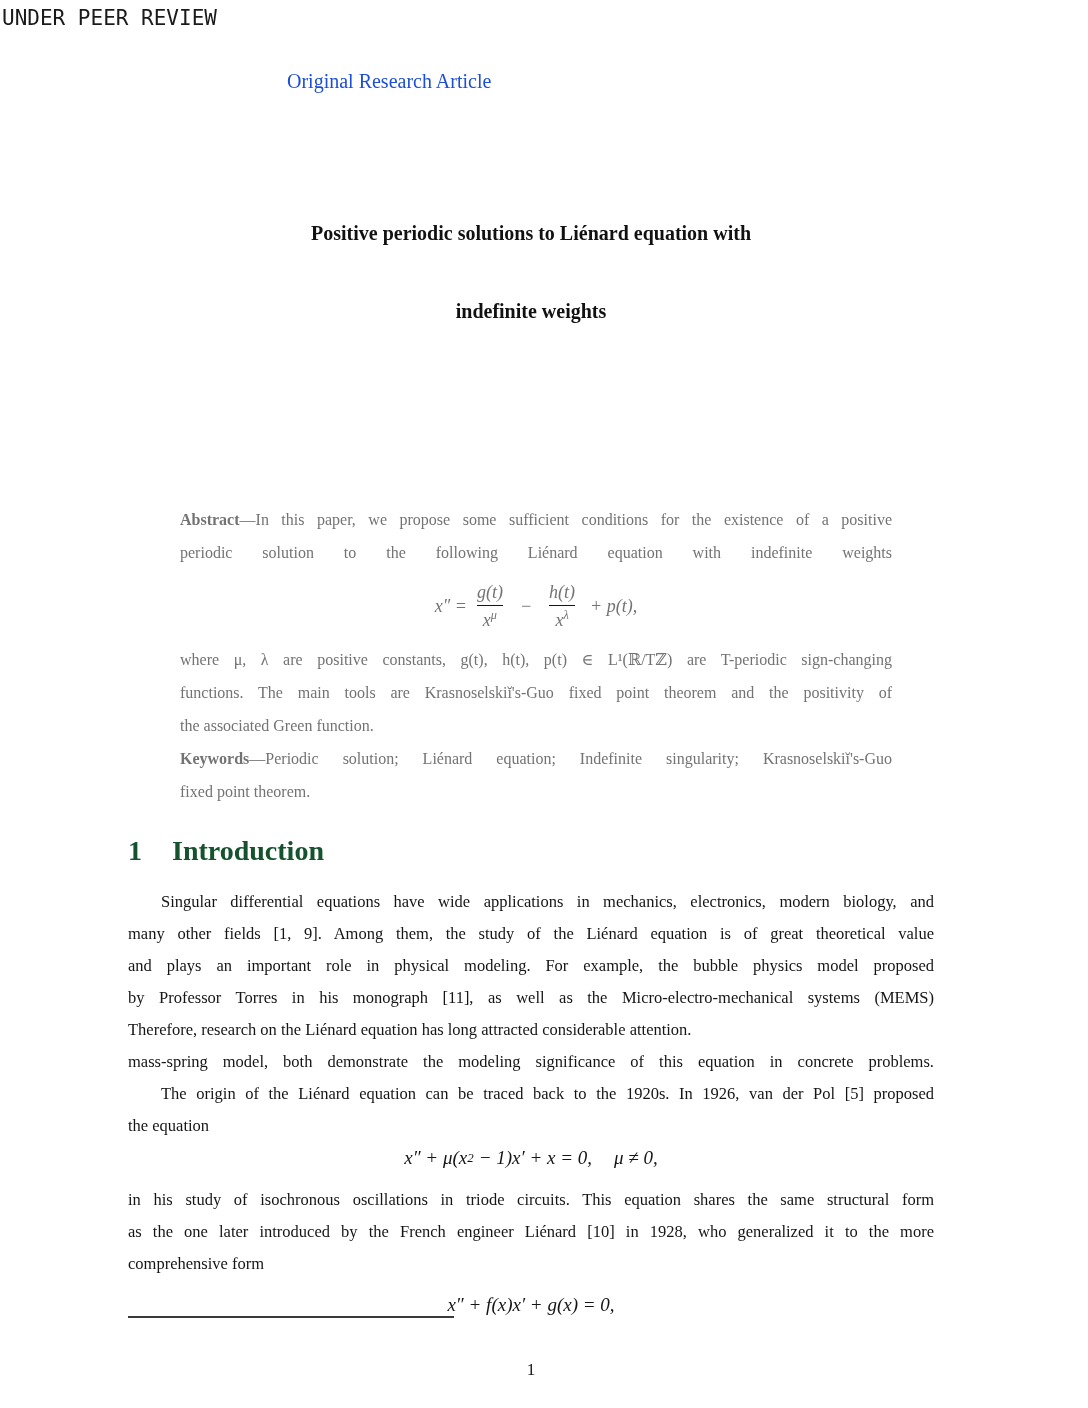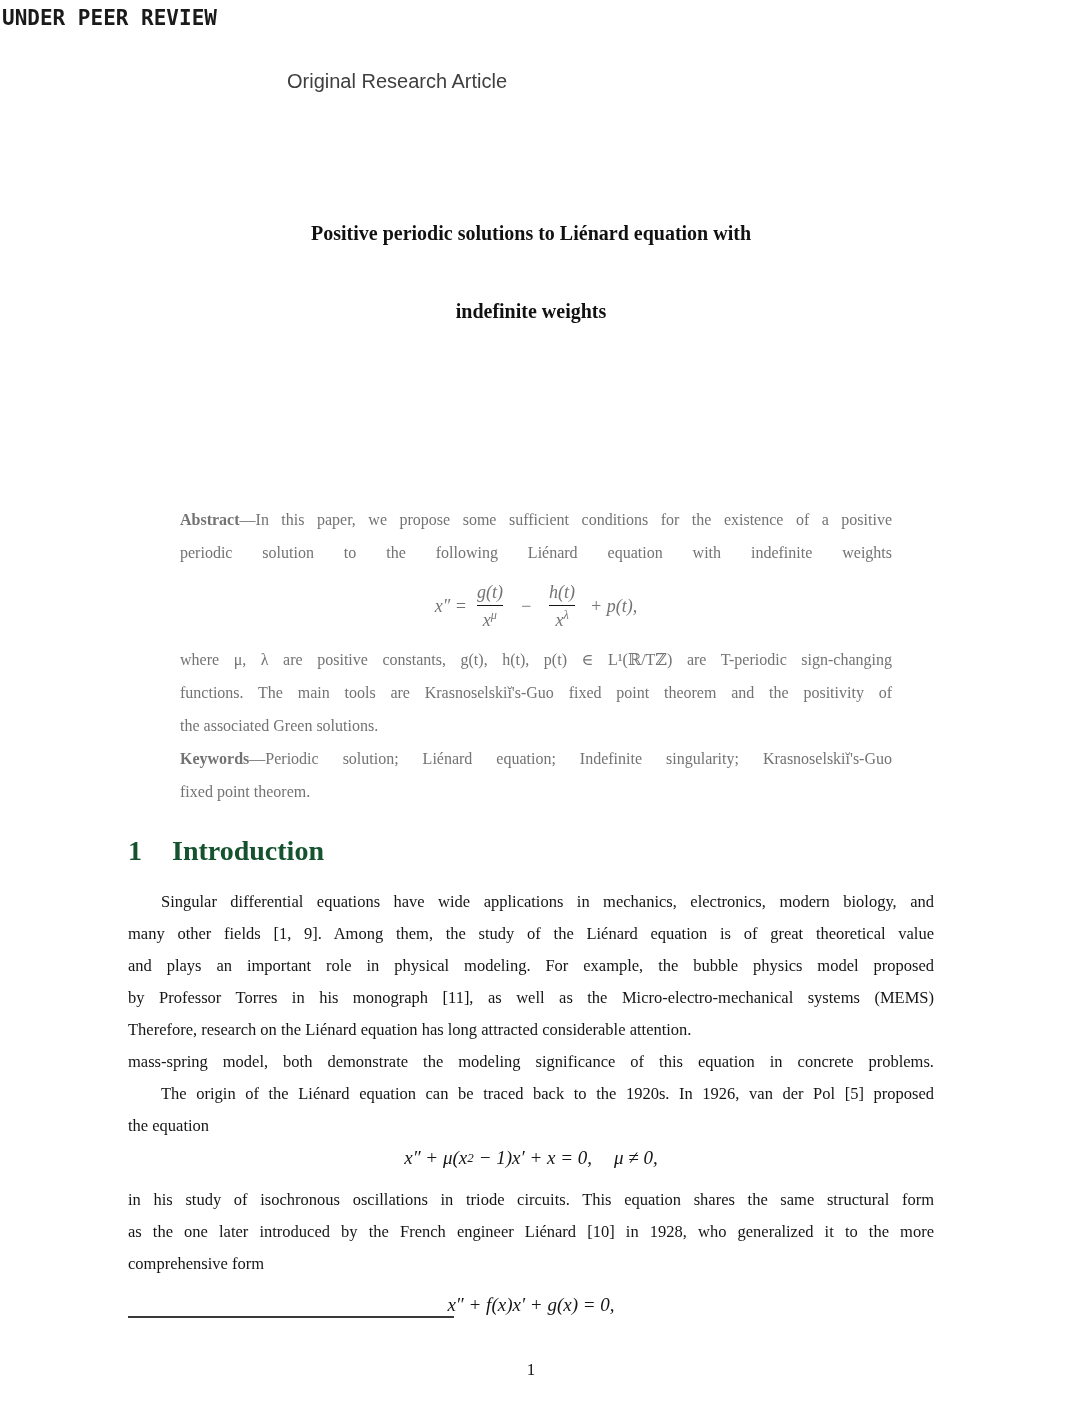--- a/index.html
+++ b/index.html
@@ -3,25 +3,25 @@
 <meta charset="utf-8">
 <style>
   html,body { margin:0; padding:0; background:#ffffff; }
   .page {
     position:relative; width:1088px; height:1408px; background:#ffffff;
     font-family:"Liberation Serif", "DejaVu Serif", serif; color:#151515;
     overflow:hidden;
   }
   .watermark {
     position:absolute; left:2px; top:6px;
-    font-family:"DejaVu Sans Mono", monospace; font-size:21px; color:#1a1a1a;font-weight:bold;
+    font-family:"DejaVu Sans Mono", monospace; font-size:21px; color:#1a1a1a;
   }
   .article-type {
     position:absolute; left:287px; top:70px;
-    font-family:Liberation Sans, sans-serif; font-size:20px; color:#404040;
+    font-family:Liberation Serif, serif; font-size:20px; color:#1d4ed8;
   }
   .title-block {
     position:absolute; left:128px; top:216px; width:806px;
     text-align:center; font-weight:bold; font-size:20px; line-height:34px; color:#111;
   }
   .title-line2 { margin-top:44px; }
 
   .abstract-block {
     position:absolute; left:180px; top:503px; width:712px;
     font-size:16px; line-height:33px; color:#737373;
@@ -102,21 +102,21 @@
       <span class="frac">
         <span class="num math">h(t)</span>
         <span class="den"><span class="math">x</span><sup class="sup math">λ</sup></span>
       </span>
       <span class="sp"></span>
       <span class="math">+ p(t),</span>
     </div>
 
     <div class="jline">where μ, λ are positive constants, g(t), h(t), p(t) ∈ L¹(ℝ/Tℤ) are T-periodic sign-changing</div>
     <div class="jline">functions. The main tools are Krasnoselskiĭ's-Guo fixed point theorem and the positivity of</div>
-    <div class="jline jline-last">the associated Green solutions.</div>
+    <div class="jline jline-last">the associated Green function.</div>
     <div class="jline"><span class="blabel">Keywords</span><span>—Periodic solution; Liénard equation; Indefinite singularity; Krasnoselskiĭ's-Guo</span></div>
     <div class="jline jline-last">fixed point theorem.</div>
   </div>
 
   <div class="section-heading">
     <span class="section-number">1</span><span>Introduction</span>
   </div>
 
   <div class="para para-1">
     <div class="jline indent">Singular differential equations have wide applications in mechanics, electronics, modern biology, and</div>

